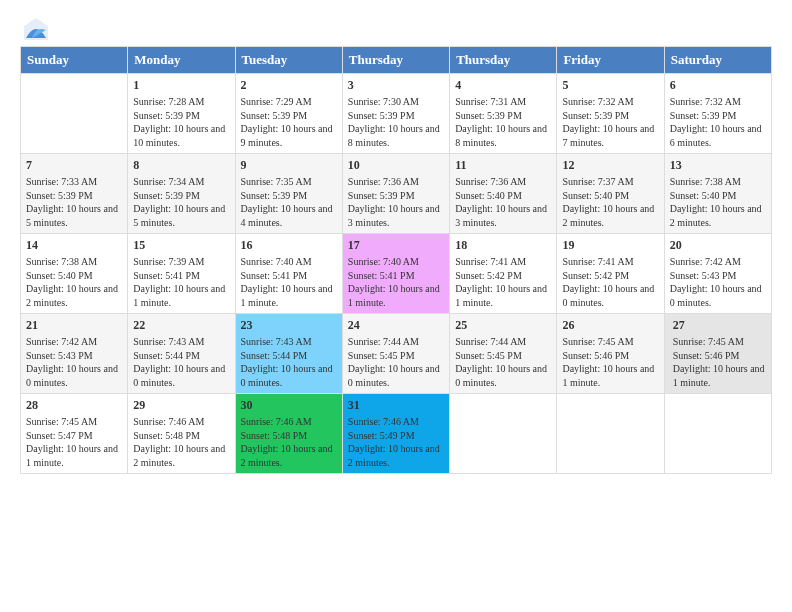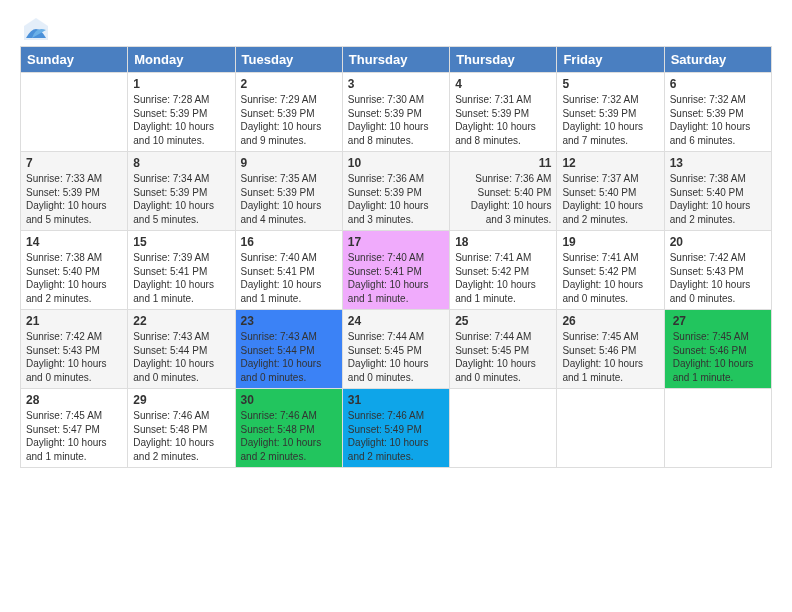--- a/index.html
+++ b/index.html
@@ -51,20 +51,21 @@
       font-weight: normal;
     }
     .calendar-subtitle {
       font-size: 14px;
       color: #555;
     }
     .calendar-table {
       width: 100%;
       border-collapse: collapse;
       table-layout: fixed;
+      font-family: Liberation Serif, serif;
     }
     .calendar-table th {
       background-color: #4a7fc1;
       color: #fff;
       text-align: left;
       padding: 5px 6px;
       font-size: 13px;
       font-weight: bold;
       border: 1px solid #ddd;
     }
@@ -139,41 +140,41 @@
           <td style="background: rgb(255, 255, 255);"><span class="day-number">3</span><span class="day-info">Sunrise: 7:30 AM<br>Sunset: 5:39 PM<br>Daylight: 10 hours and 8 minutes.</span></td>
           <td style="background: rgb(255, 255, 255);"><span class="day-number">4</span><span class="day-info">Sunrise: 7:31 AM<br>Sunset: 5:39 PM<br>Daylight: 10 hours and 8 minutes.</span></td>
           <td style="background: rgb(255, 255, 255);"><span class="day-number">5</span><span class="day-info">Sunrise: 7:32 AM<br>Sunset: 5:39 PM<br>Daylight: 10 hours and 7 minutes.</span></td>
           <td style="background: rgb(255, 255, 255);"><span class="day-number">6</span><span class="day-info">Sunrise: 7:32 AM<br>Sunset: 5:39 PM<br>Daylight: 10 hours and 6 minutes.</span></td>
         </tr>
         <tr>
           <td style="background: rgb(245, 245, 245);"><span class="day-number">7</span><span class="day-info">Sunrise: 7:33 AM<br>Sunset: 5:39 PM<br>Daylight: 10 hours and 5 minutes.</span></td>
           <td style="background: rgb(245, 245, 245);"><span class="day-number">8</span><span class="day-info">Sunrise: 7:34 AM<br>Sunset: 5:39 PM<br>Daylight: 10 hours and 5 minutes.</span></td>
           <td style="background: rgb(245, 245, 245);"><span class="day-number">9</span><span class="day-info">Sunrise: 7:35 AM<br>Sunset: 5:39 PM<br>Daylight: 10 hours and 4 minutes.</span></td>
           <td style="background: rgb(245, 245, 245);"><span class="day-number">10</span><span class="day-info">Sunrise: 7:36 AM<br>Sunset: 5:39 PM<br>Daylight: 10 hours and 3 minutes.</span></td>
-          <td style="background: rgb(245, 245, 245); text-align: right;"><span class="day-number">11</span><span class="day-info">Sunrise: 7:36 AM<br>Sunset: 5:40 PM<br>Daylight: 10 hours and 3 minutes.</span></td>
+          <td style="background: rgb(245, 245, 245);"><span class="day-number">11</span><span class="day-info">Sunrise: 7:36 AM<br>Sunset: 5:40 PM<br>Daylight: 10 hours and 3 minutes.</span></td>
           <td style="background: rgb(245, 245, 245);"><span class="day-number">12</span><span class="day-info">Sunrise: 7:37 AM<br>Sunset: 5:40 PM<br>Daylight: 10 hours and 2 minutes.</span></td>
           <td style="background: rgb(245, 245, 245);"><span class="day-number">13</span><span class="day-info">Sunrise: 7:38 AM<br>Sunset: 5:40 PM<br>Daylight: 10 hours and 2 minutes.</span></td>
         </tr>
         <tr>
           <td style="background: rgb(255, 255, 255); margin-left: 8px;"><span class="day-number">14</span><span class="day-info">Sunrise: 7:38 AM<br>Sunset: 5:40 PM<br>Daylight: 10 hours and 2 minutes.</span></td>
           <td style="background: rgb(255, 255, 255);"><span class="day-number">15</span><span class="day-info">Sunrise: 7:39 AM<br>Sunset: 5:41 PM<br>Daylight: 10 hours and 1 minute.</span></td>
           <td style="background: rgb(255, 255, 255);"><span class="day-number">16</span><span class="day-info">Sunrise: 7:40 AM<br>Sunset: 5:41 PM<br>Daylight: 10 hours and 1 minute.</span></td>
           <td style="background: #f0abfc;"><span class="day-number">17</span><span class="day-info">Sunrise: 7:40 AM<br>Sunset: 5:41 PM<br>Daylight: 10 hours and 1 minute.</span></td>
           <td style="background: rgb(255, 255, 255);"><span class="day-number">18</span><span class="day-info">Sunrise: 7:41 AM<br>Sunset: 5:42 PM<br>Daylight: 10 hours and 1 minute.</span></td>
           <td style="background: rgb(255, 255, 255);"><span class="day-number">19</span><span class="day-info">Sunrise: 7:41 AM<br>Sunset: 5:42 PM<br>Daylight: 10 hours and 0 minutes.</span></td>
           <td style="background: rgb(255, 255, 255); margin-left: 28px;"><span class="day-number">20</span><span class="day-info">Sunrise: 7:42 AM<br>Sunset: 5:43 PM<br>Daylight: 10 hours and 0 minutes.</span></td>
         </tr>
         <tr>
           <td style="background: rgb(245, 245, 245);"><span class="day-number">21</span><span class="day-info">Sunrise: 7:42 AM<br>Sunset: 5:43 PM<br>Daylight: 10 hours and 0 minutes.</span></td>
           <td style="background: rgb(245, 245, 245);"><span class="day-number">22</span><span class="day-info">Sunrise: 7:43 AM<br>Sunset: 5:44 PM<br>Daylight: 10 hours and 0 minutes.</span></td>
-          <td style="background: #3b82f6; margin-left: 23px;"><span class="day-number">23</span><span class="day-info">Sunrise: 7:43 AM<br>Sunset: 5:44 PM<br>Daylight: 10 hours and 0 minutes.</span></td>
+          <td style="background: #7dd3fc; margin-left: 23px;"><span class="day-number">23</span><span class="day-info">Sunrise: 7:43 AM<br>Sunset: 5:44 PM<br>Daylight: 10 hours and 0 minutes.</span></td>
           <td style="background: rgb(245, 245, 245); margin-left: 30px;"><span class="day-number">24</span><span class="day-info">Sunrise: 7:44 AM<br>Sunset: 5:45 PM<br>Daylight: 10 hours and 0 minutes.</span></td>
           <td style="background: rgb(245, 245, 245);"><span class="day-number">25</span><span class="day-info">Sunrise: 7:44 AM<br>Sunset: 5:45 PM<br>Daylight: 10 hours and 0 minutes.</span></td>
           <td style="background: rgb(245, 245, 245);"><span class="day-number">26</span><span class="day-info">Sunrise: 7:45 AM<br>Sunset: 5:46 PM<br>Daylight: 10 hours and 1 minute.</span></td>
-          <td style="background: #22c55e; padding-left: 8px;"><span class="day-number">27</span><span class="day-info">Sunrise: 7:45 AM<br>Sunset: 5:46 PM<br>Daylight: 10 hours and 1 minute.</span></td>
+          <td style="background: #e5e5e5; padding-left: 8px;"><span class="day-number">27</span><span class="day-info">Sunrise: 7:45 AM<br>Sunset: 5:46 PM<br>Daylight: 10 hours and 1 minute.</span></td>
         </tr>
         <tr>
           <td style="background: rgb(255, 255, 255);"><span class="day-number">28</span><span class="day-info">Sunrise: 7:45 AM<br>Sunset: 5:47 PM<br>Daylight: 10 hours and 1 minute.</span></td>
           <td style="background: rgb(255, 255, 255);"><span class="day-number">29</span><span class="day-info">Sunrise: 7:46 AM<br>Sunset: 5:48 PM<br>Daylight: 10 hours and 2 minutes.</span></td>
           <td style="background: #22c55e;"><span class="day-number">30</span><span class="day-info">Sunrise: 7:46 AM<br>Sunset: 5:48 PM<br>Daylight: 10 hours and 2 minutes.</span></td>
           <td style="background: #0ea5e9;"><span class="day-number">31</span><span class="day-info">Sunrise: 7:46 AM<br>Sunset: 5:49 PM<br>Daylight: 10 hours and 2 minutes.</span></td>
           <td class="empty-cell"></td>
           <td class="empty-cell"></td>
           <td class="empty-cell"></td>
         </tr>

